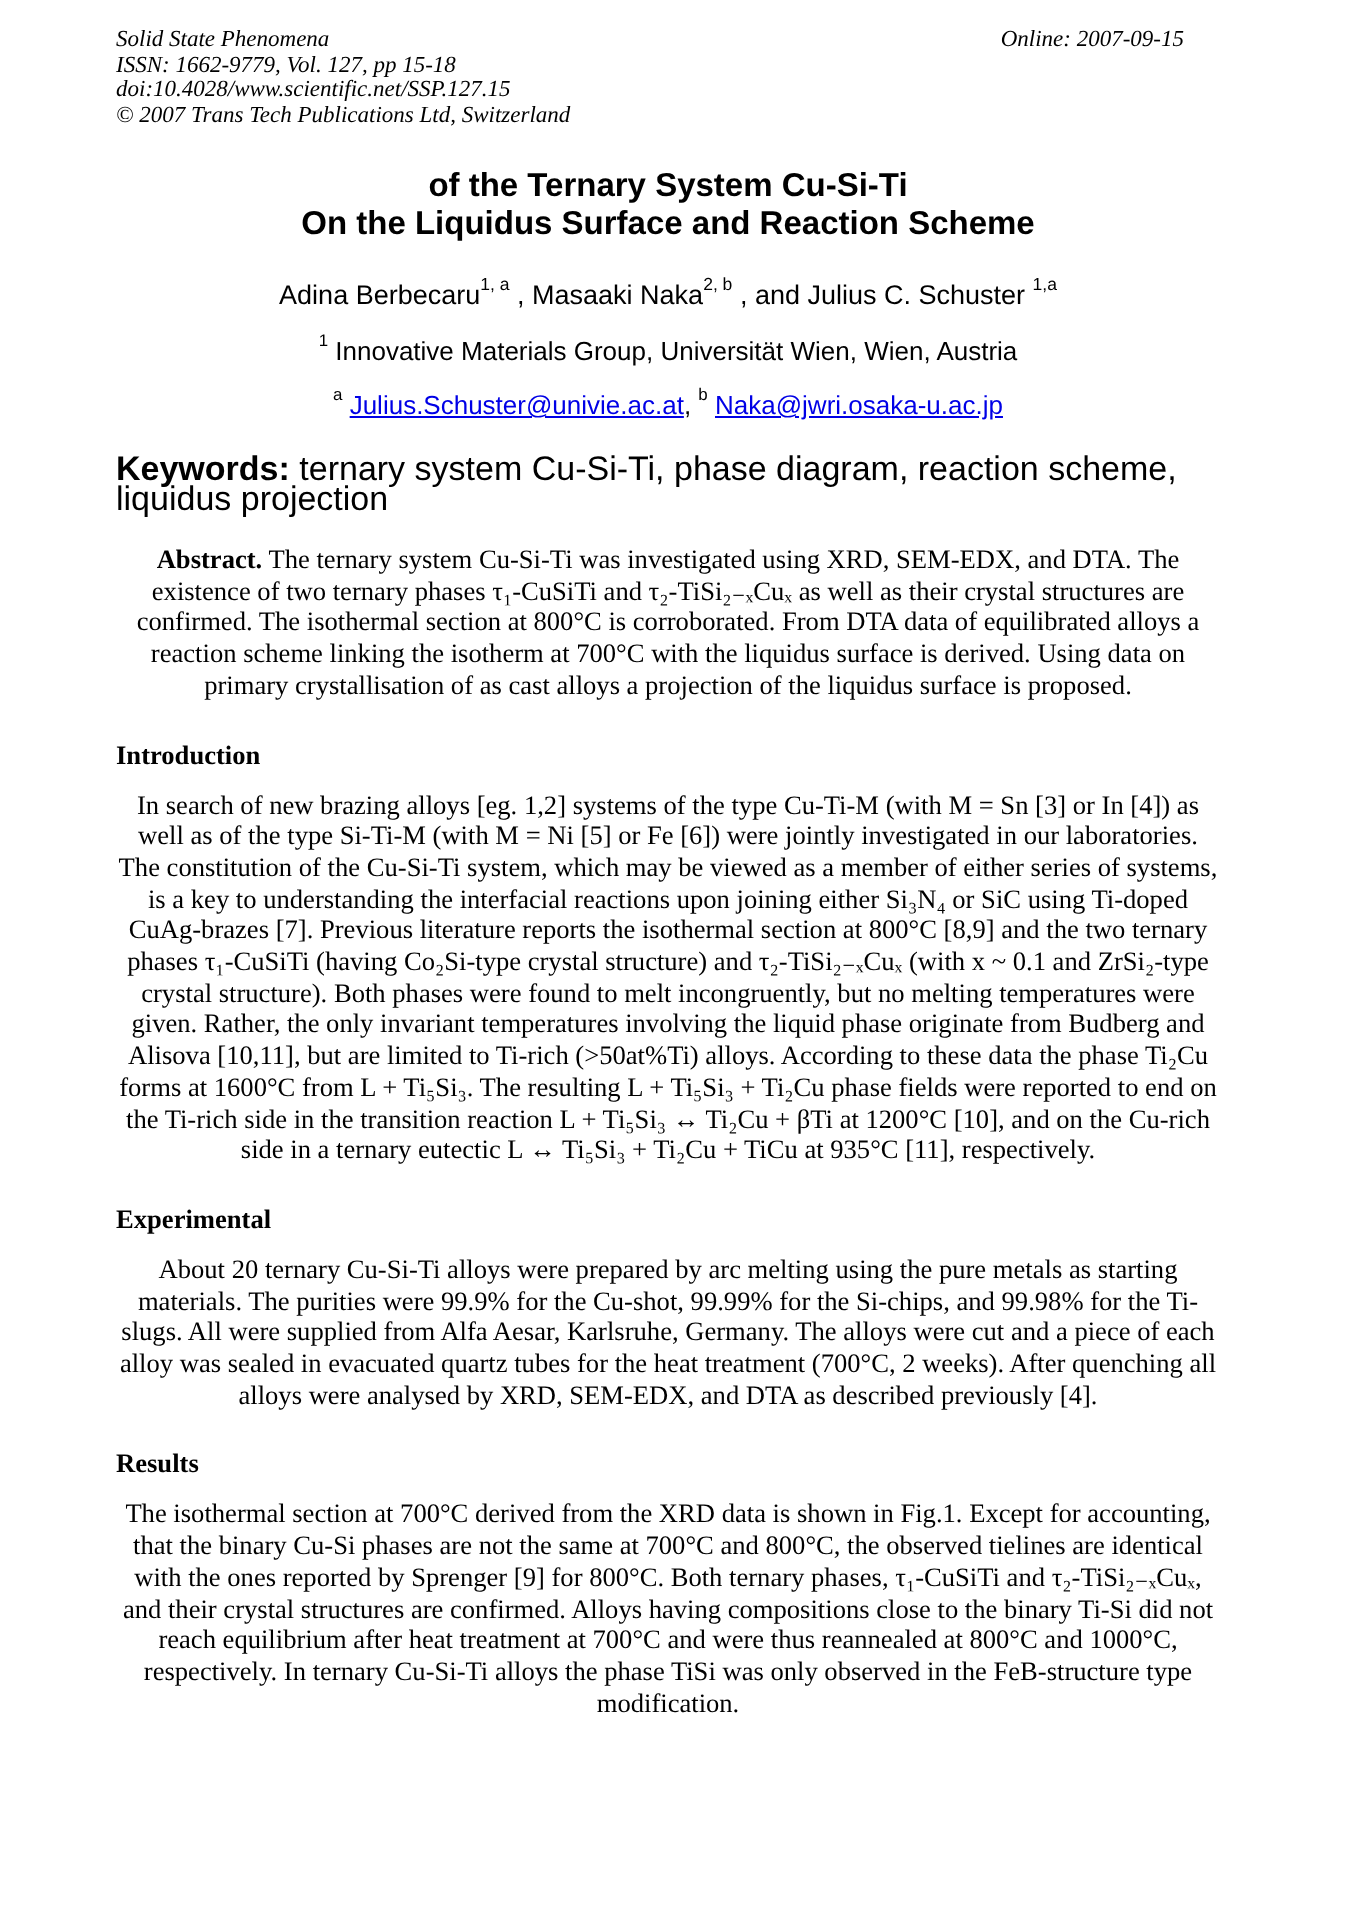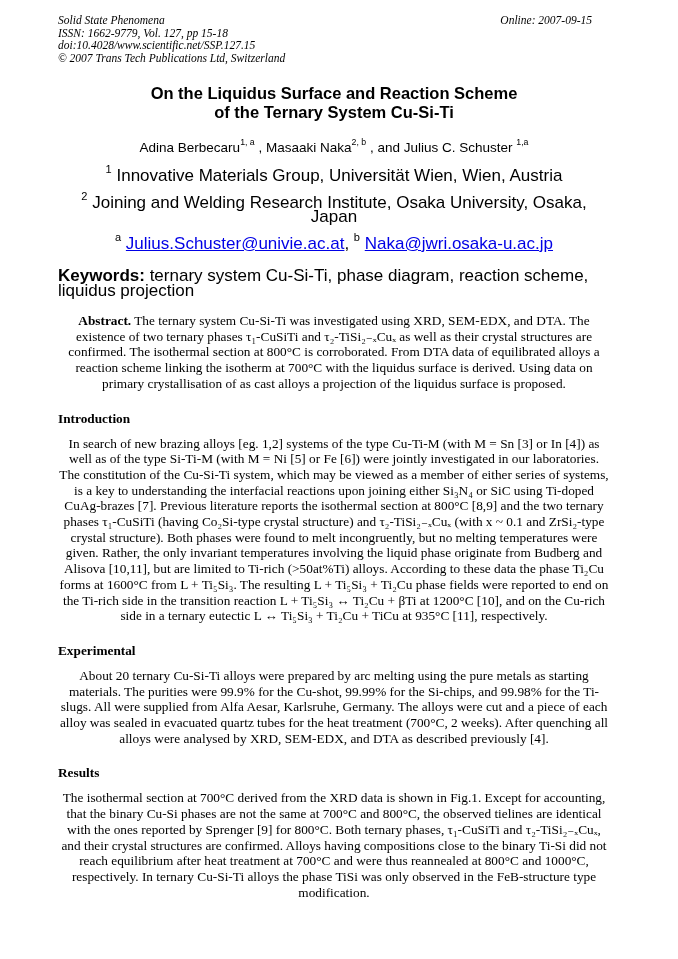--- a/index.html
+++ b/index.html
@@ -34,21 +34,21 @@
   .title-line { display: block; }
   .authors {
     font-family: "Liberation Sans", "DejaVu Sans", sans-serif;
     font-size: 13.5px;
     text-align: center;
     margin-top: 17px;
     line-height: 17px;
   }
   .affil, .emails {
     font-family: "Liberation Sans", "DejaVu Sans", sans-serif;
-    font-size: 17px;
+    font-size: 13px;
     text-align: center;
     line-height: 14px;
     margin-top: 13px;
   }
   .affil-block { margin-top: 3px; }
   sup {
     font-size: 0.65em;
     line-height: 0;
     position: relative;
     top: -0.15em;
@@ -87,31 +87,30 @@
     <div class="pub-left">
       <div>Solid State Phenomena</div>
       <div>ISSN: 1662-9779, Vol. 127, pp 15-18</div>
       <div>doi:10.4028/www.scientific.net/SSP.127.15</div>
       <div>© 2007 Trans Tech Publications Ltd, Switzerland</div>
     </div>
     <div class="pub-right">Online: 2007-09-15</div>
   </header>
 
   <h1 class="title">
+    <span class="title-line">of the Ternary System Cu-Si-Ti</span>
     <span class="title-line">On the Liquidus Surface and Reaction Scheme</span>
-    <span class="title-line">of the Ternary System Cu-Si-Ti</span>
   </h1>
 
   <div class="authors">
     <span><span>Adina Berbecaru</span><sup>1, a</sup><span> ,  </span></span><span><span>Masaaki Naka</span><sup>2, b</sup><span> , and </span></span><span><span>Julius C. Schuster </span><sup>1,a</sup></span>
   </div>
 
   <div class="affil-block">
     <div class="affil"><sup>1</sup><span> Innovative Materials Group, Universität Wien, Wien, Austria</span></div>
-    <div class="affil"><sup>2</sup><span> Joining and Welding Research Institute, Osaka University, Osaka, Japan</span></div>
     <div class="emails">
       <sup>a</sup> <a class="email-link" style="color: rgb(0, 0, 230);">Julius.Schuster@univie.ac.at</a><span>, </span><sup>b</sup> <a class="email-link" style="color: rgb(0, 0, 230);">Naka@jwri.osaka-u.ac.jp</a>
     </div>
   </div>
 
   <p class="keywords"><span class="kw-label">Keywords:</span><span> ternary system Cu-Si-Ti,  phase diagram, reaction scheme, liquidus projection</span></p>
 
   <p class="body-par abstract"><span class="lead-bold">Abstract.</span><span> The ternary system Cu-Si-Ti was investigated using XRD, SEM-EDX, and DTA. The existence of two ternary phases τ₁-CuSiTi and τ₂-TiSi₂₋ₓCuₓ as well as their crystal structures are confirmed. The isothermal section at 800°C is corroborated. From DTA data of equilibrated alloys a reaction scheme linking the isotherm at 700°C with the liquidus surface is derived. Using data on primary crystallisation of as cast alloys a projection of the liquidus surface is proposed.</span></p>
 
   <section>

